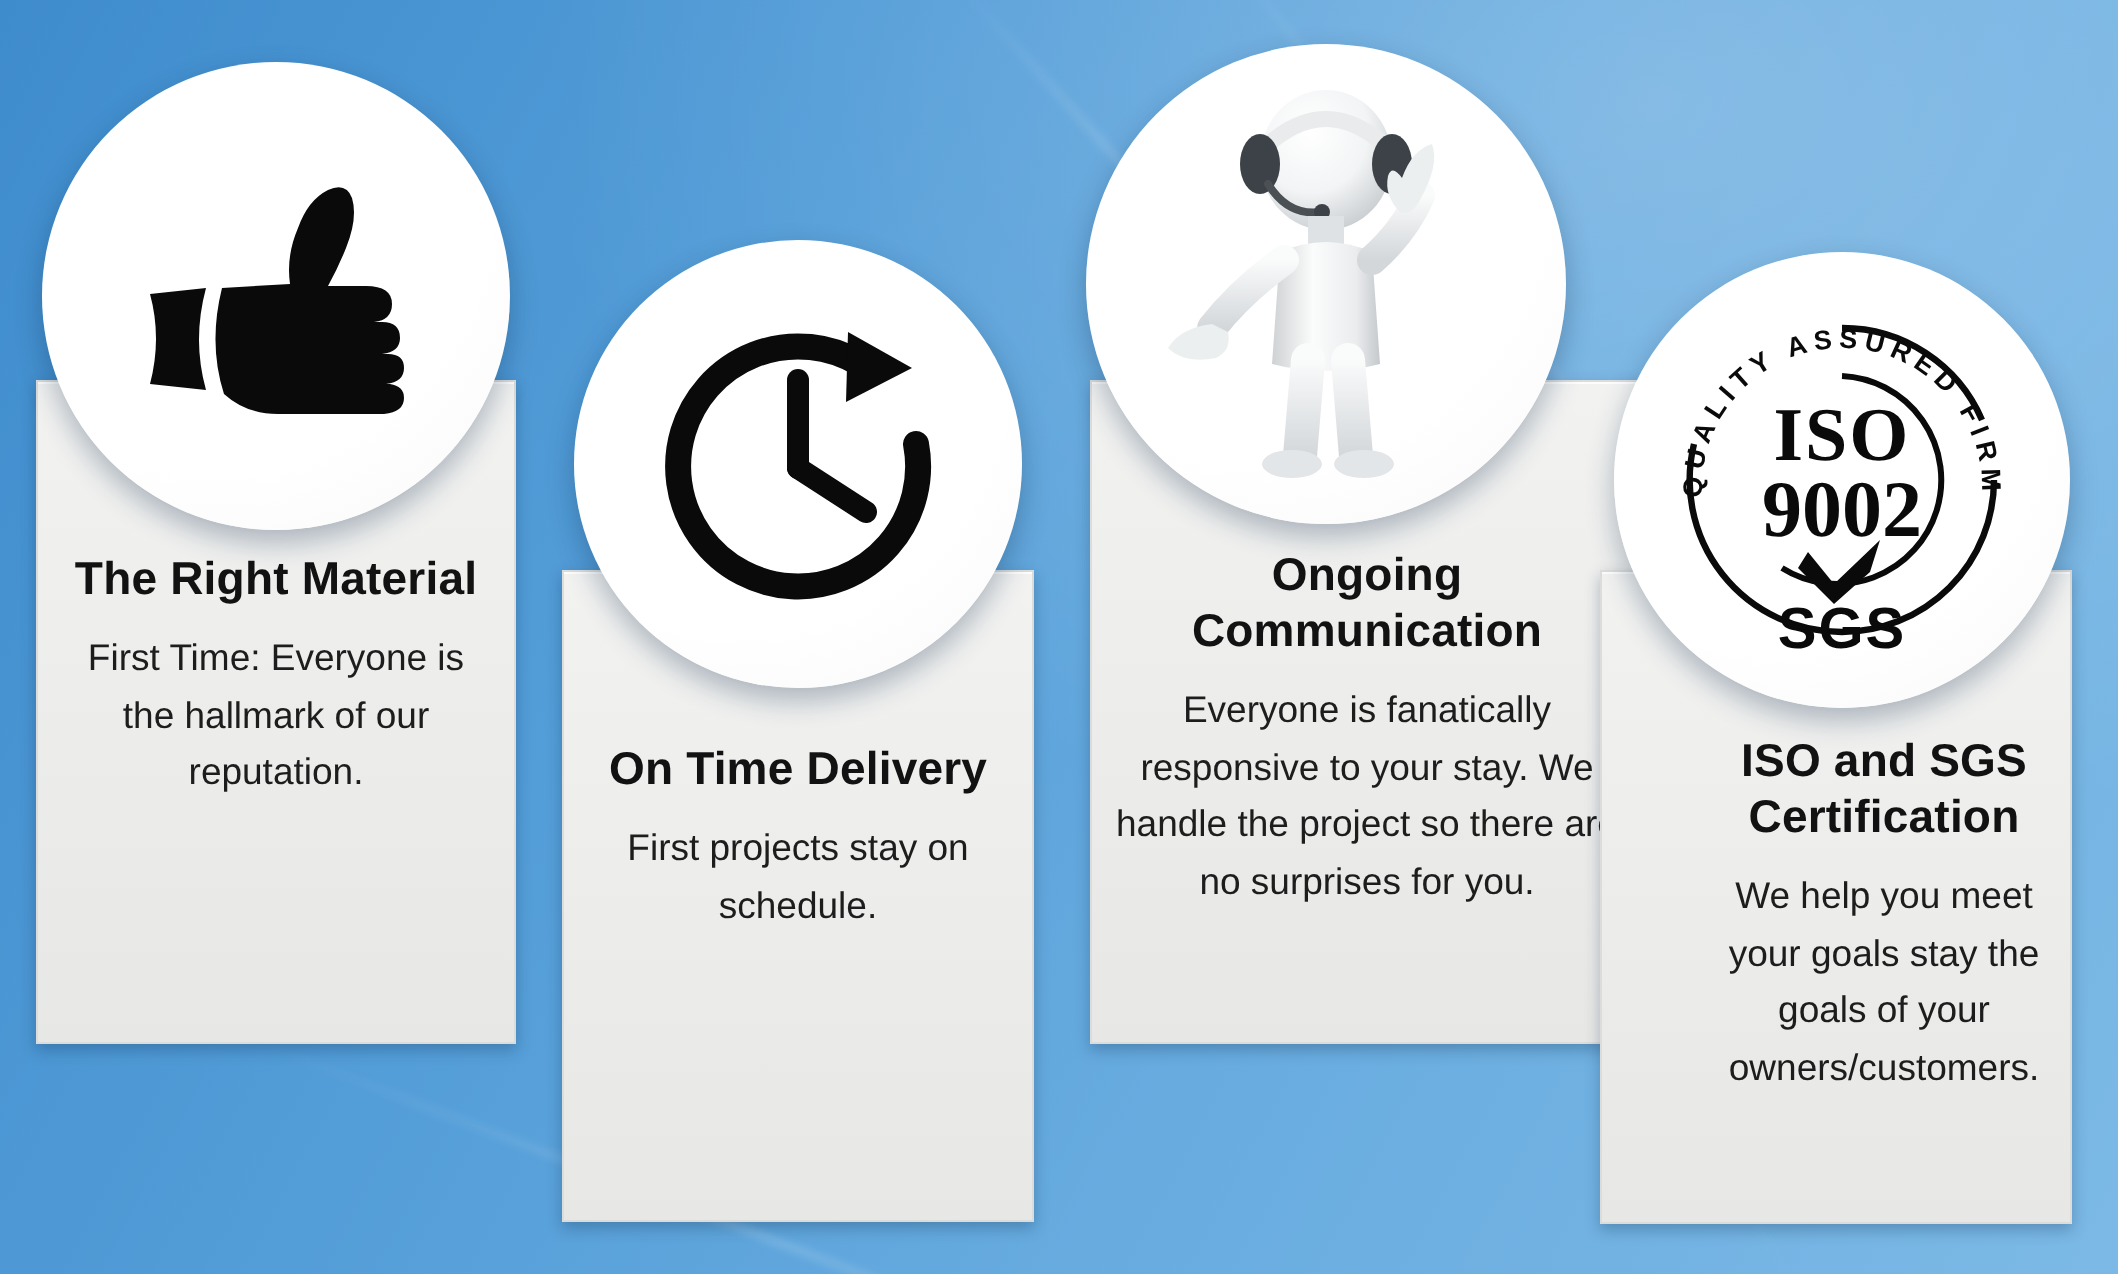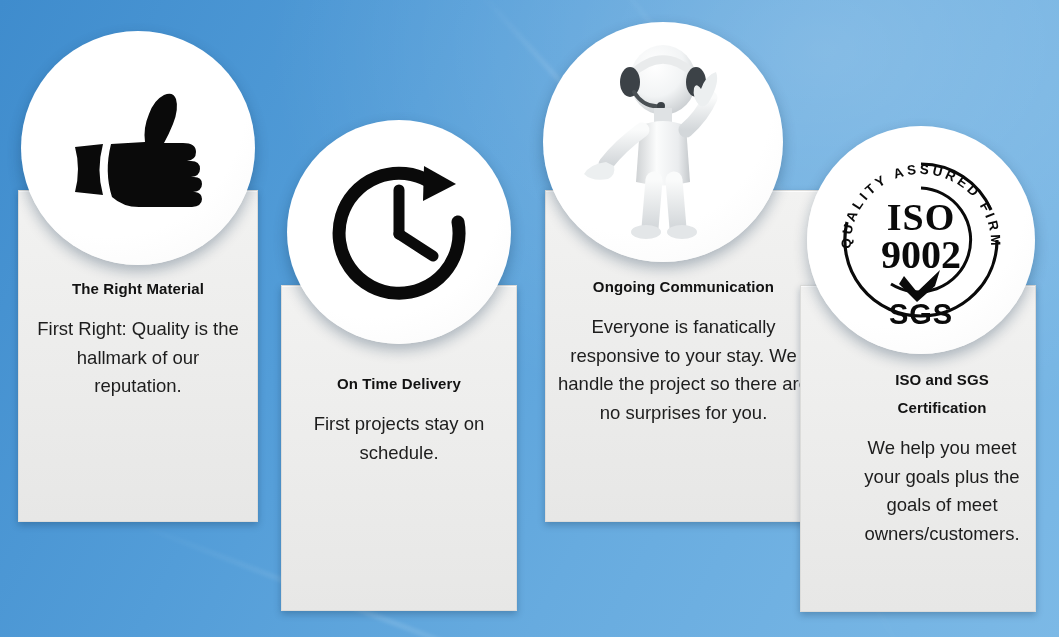--- a/index.html
+++ b/index.html
@@ -33,21 +33,21 @@
   }
   .card-body{
     position:absolute;left:0;right:0;
     text-align:center;
     padding:0 12px;
     box-sizing:border-box;
     color:#151515;
   }
   .card-title{
     font-weight:bold;
-    font-size:15px;
+    font-size:23px;
     line-height:28px;
     letter-spacing:.1px;
     margin:0 0 12px 0;
     color:#121212;
   }
   .card-text{
     font-size:18.5px;
     line-height:28.5px;
     margin:0;
     color:#1d1d1d;
@@ -74,21 +74,21 @@
 
   <div class="bg"></div>
   <div class="streak s1"></div>
   <div class="streak s2"></div>
   <div class="streak s3"></div>
   <div class="streak s4"></div>
 
   <div class="card" style="left:18px;top:190px;width:240px;height:332px;">
     <div class="card-body" style="top:84px;">
       <div class="card-title">The Right Material</div>
-      <div class="card-text">First Right: Quality is the hallmark of our reputation.</div>
+      <div class="card-text">First Time: Everyone is the hallmark of our reputation.</div>
     </div>
   </div>
 
   <div class="circle" style="left:21px;top:31px;width:234px;height:234px;">
     <span>
       <svg width="150" height="150" viewBox="0 0 150 150" aria-hidden="true">
 
         <path d="M12 74 Q18 96 12 119 L40 122 Q33 97 40 71 Z" fill="#0a0a0a"></path>
 
         <path d="M48 71
@@ -194,21 +194,21 @@
 
         <ellipse cx="78" cy="190" rx="15" ry="7" fill="#e3e6e8"></ellipse>
         <ellipse cx="114" cy="190" rx="15" ry="7" fill="#e3e6e8"></ellipse>
       </svg>
     </span>
   </div>
 
   <div class="card" style="left:800px;top:285px;width:236px;height:327px;">
     <div class="card-body" style="top:80px;margin-left:48px;">
       <div class="card-title">ISO and SGS Certification</div>
-      <div class="card-text">We help you meet your goals plus the goals of meet owners/customers.</div>
+      <div class="card-text">We help you meet your goals stay the goals of your owners/customers.</div>
     </div>
   </div>
 
   <div class="circle" style="left:807px;top:126px;width:228px;height:228px;">
     <span>
       <svg width="176" height="176" viewBox="0 0 176 176" aria-hidden="true">
         <defs>
           <path id="arcpath" d="M 18 92 A 70 70 0 0 1 158 92"></path>
         </defs>
 

